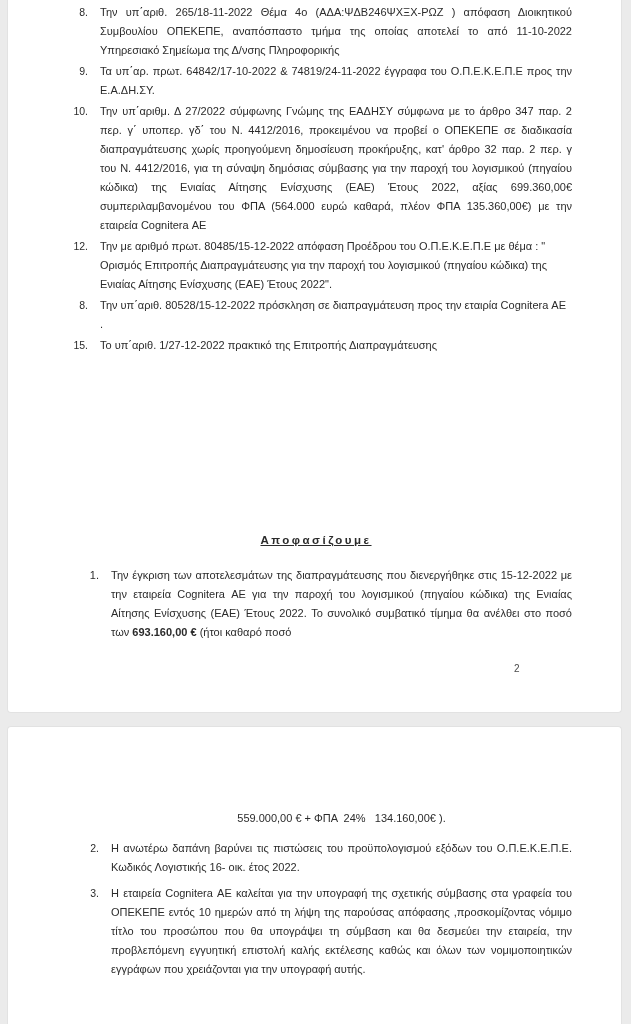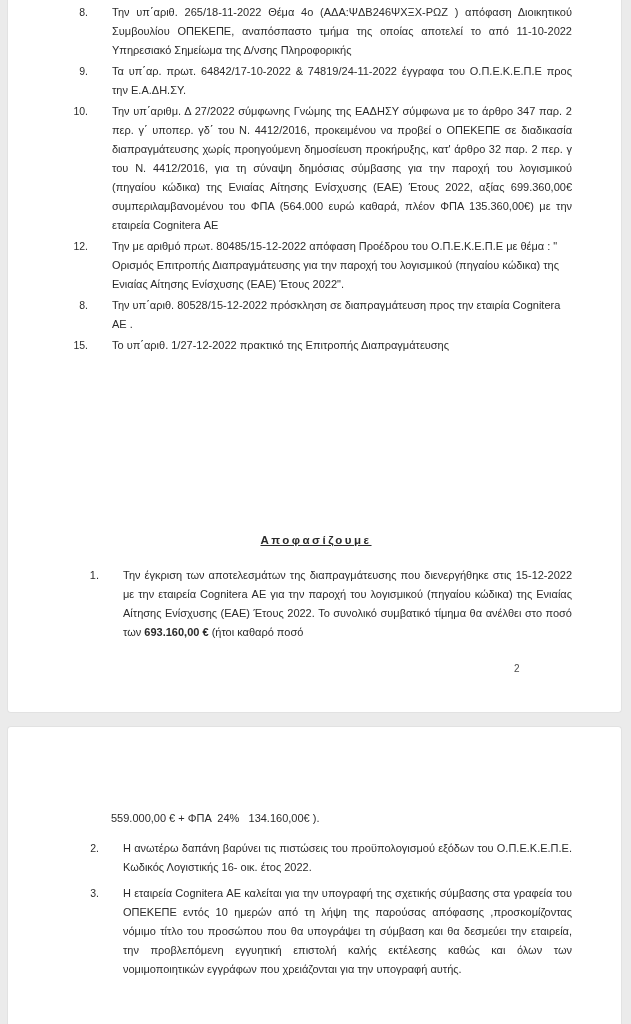--- a/index.html
+++ b/index.html
@@ -24,21 +24,21 @@
   #page-2{top:726px;height:340px;border-radius:4px 4px 0 0;border-bottom:none;}
   .page-inner{position:absolute;left:0;top:0;right:0;bottom:0;}
   
   #page-1 .page-inner{top:40px;}
 
   .doc-text{font-size:11px;line-height:19px;}
 
   .refs{position:absolute;top:3px;left:52px;right:49px;}
   .ref-row{display:flex;margin-bottom:2px;}
   .num-col{width:28px;text-align:right;flex:0 0 28px;font-size:10.5px;}
-  .txt-col{flex:1;margin-left:24px;text-align:justify;}
+  .txt-col{flex:1;margin-left:12px;text-align:justify;}
   .txt-col.rag{text-align:left;}
 
   .decision-heading{
     position:absolute;top:522px;left:52px;right:49px;
     text-align:center;
     font-size:11.5px;font-weight:bold;
     letter-spacing:2.5px;
     text-decoration:underline;
     margin-top:9px;
   }
@@ -51,20 +51,21 @@
     font-size:10px;color:#4a4a4a;
   }
 
   .ada-line{
     position:absolute;top:2px;left:52px;right:49px;
     text-align:right;font-size:13px;line-height:18px;
   }
   .cont-line{
     position:absolute;top:82px;left:103px;right:49px;
     white-space:pre-wrap;
+    text-align:center;
   }
   .decision-23{position:absolute;top:112px;left:63px;right:49px;}
   .decision-23 .ref-row{margin-bottom:7px;}
 </style>
 </head>
 <body>
 
 <div class="page" id="page-1">
   <div class="page-inner doc-text">
 

